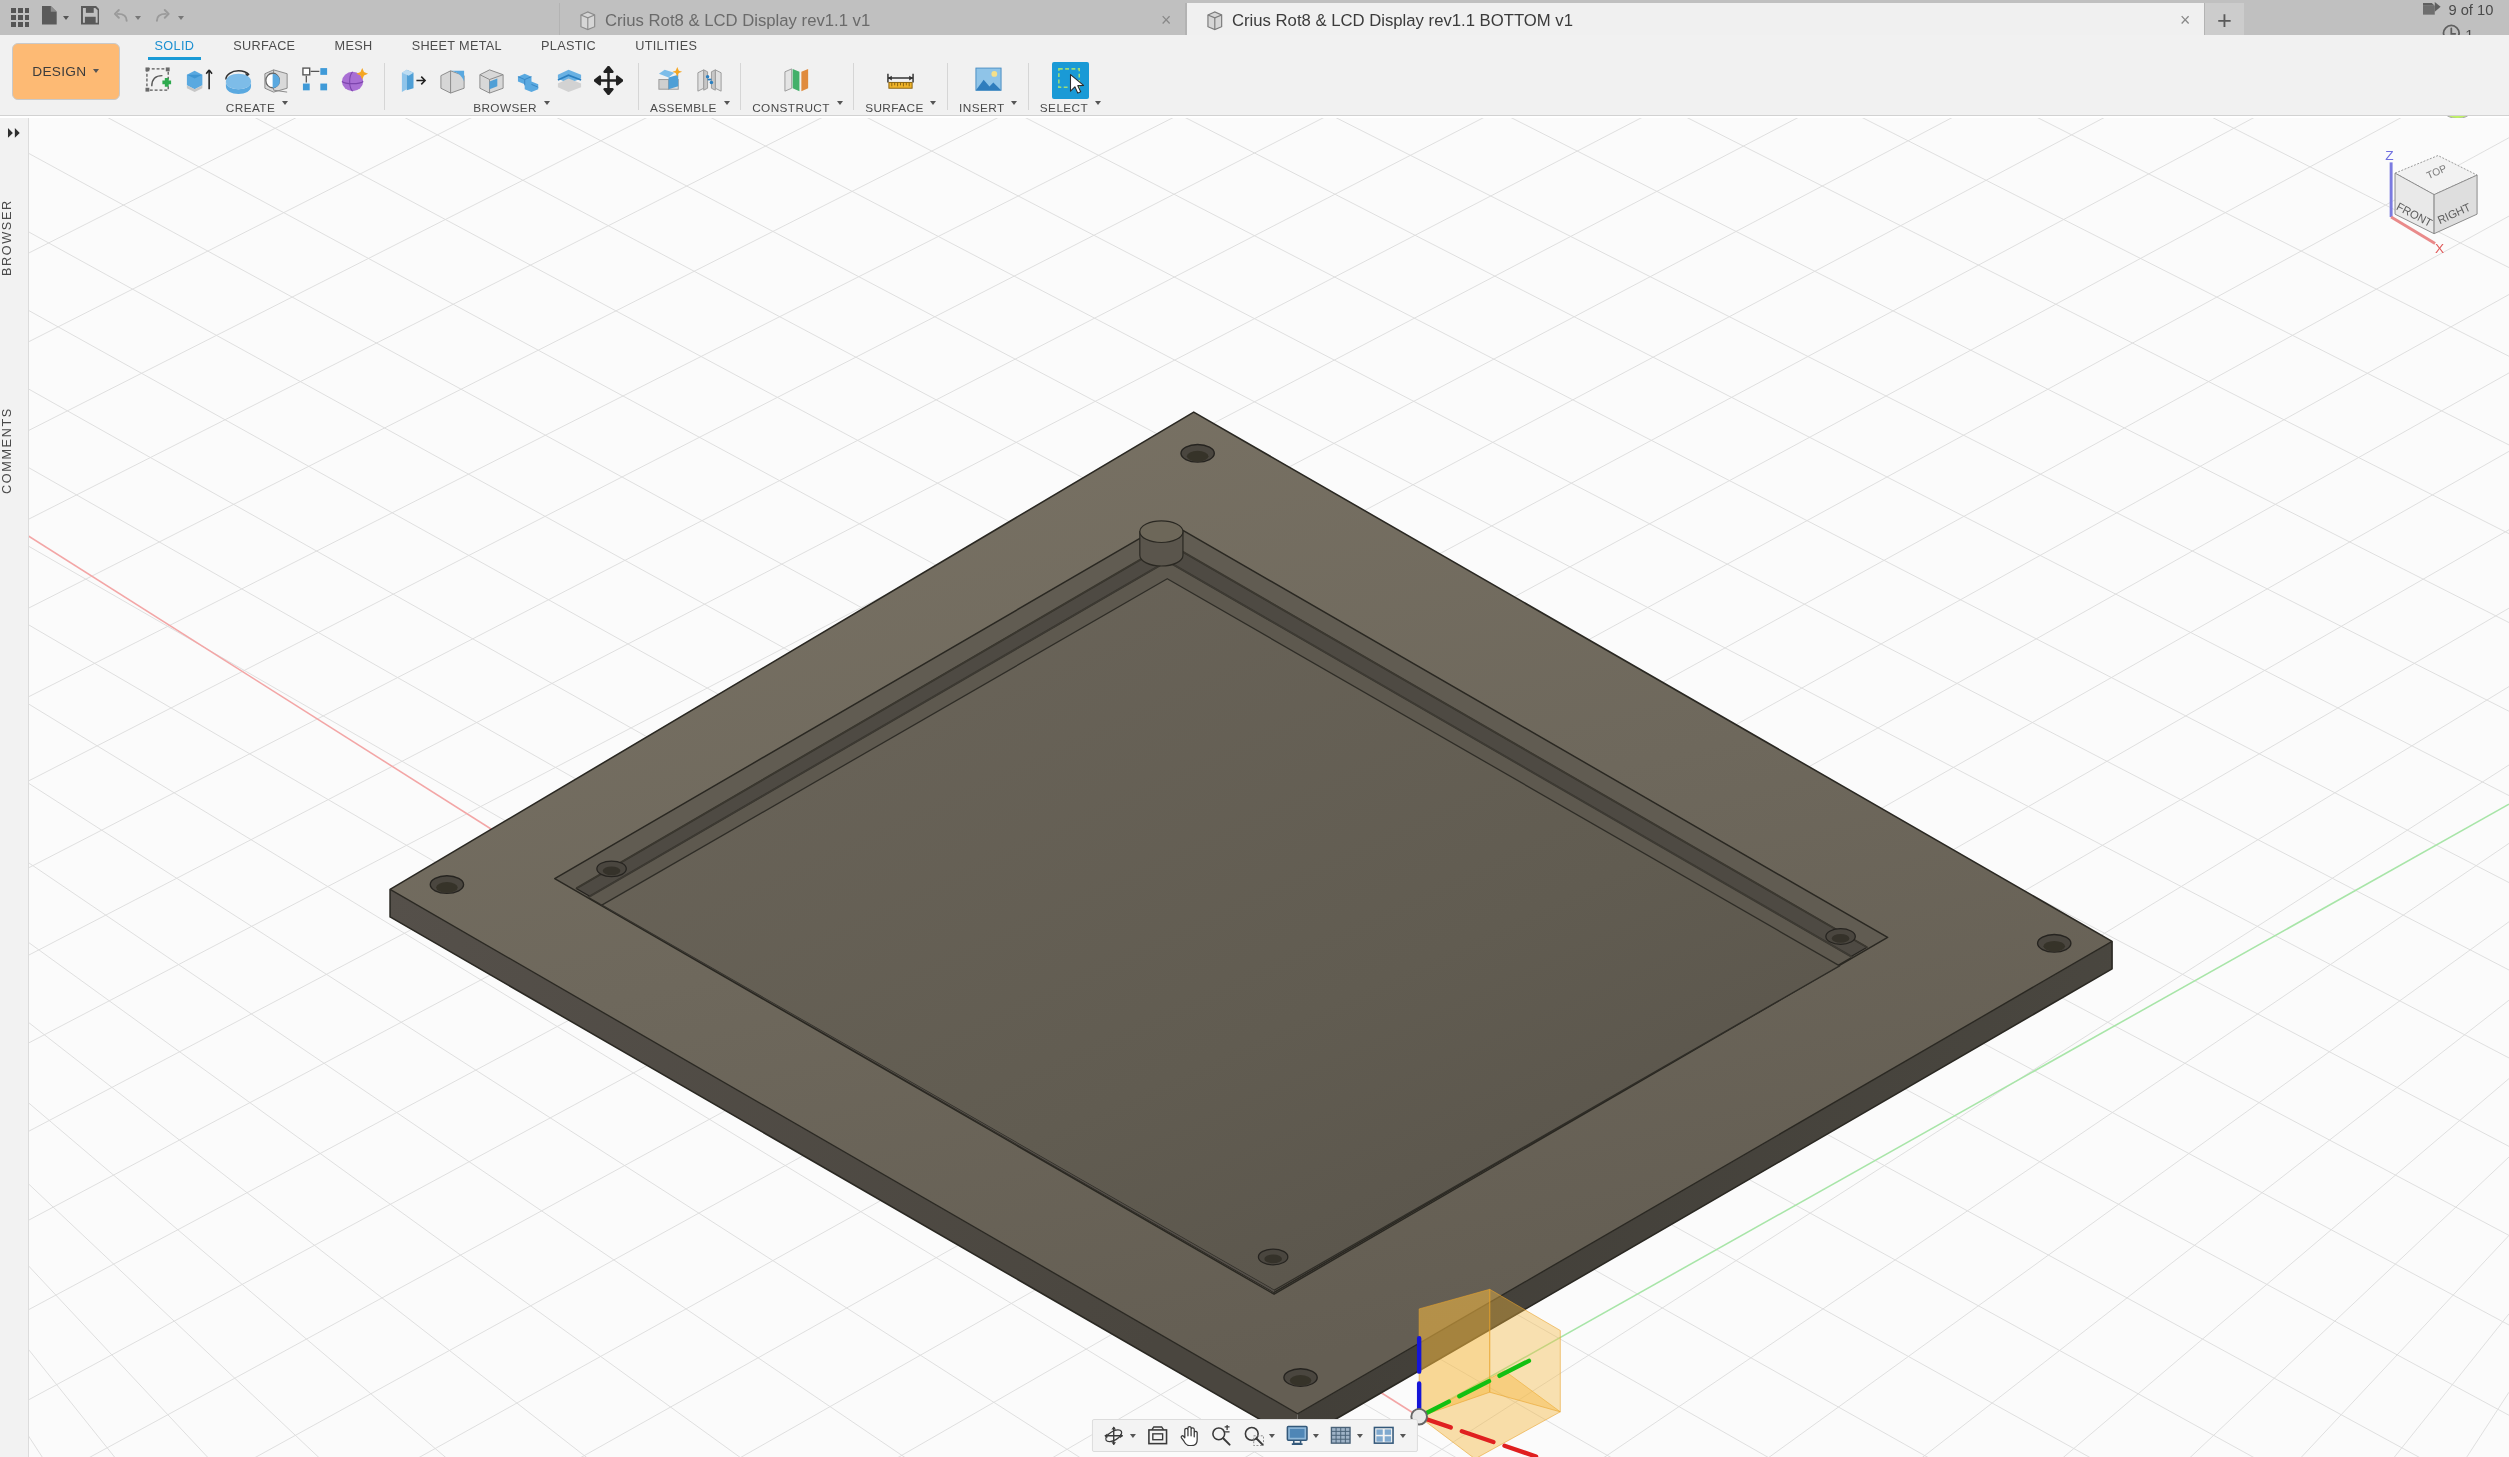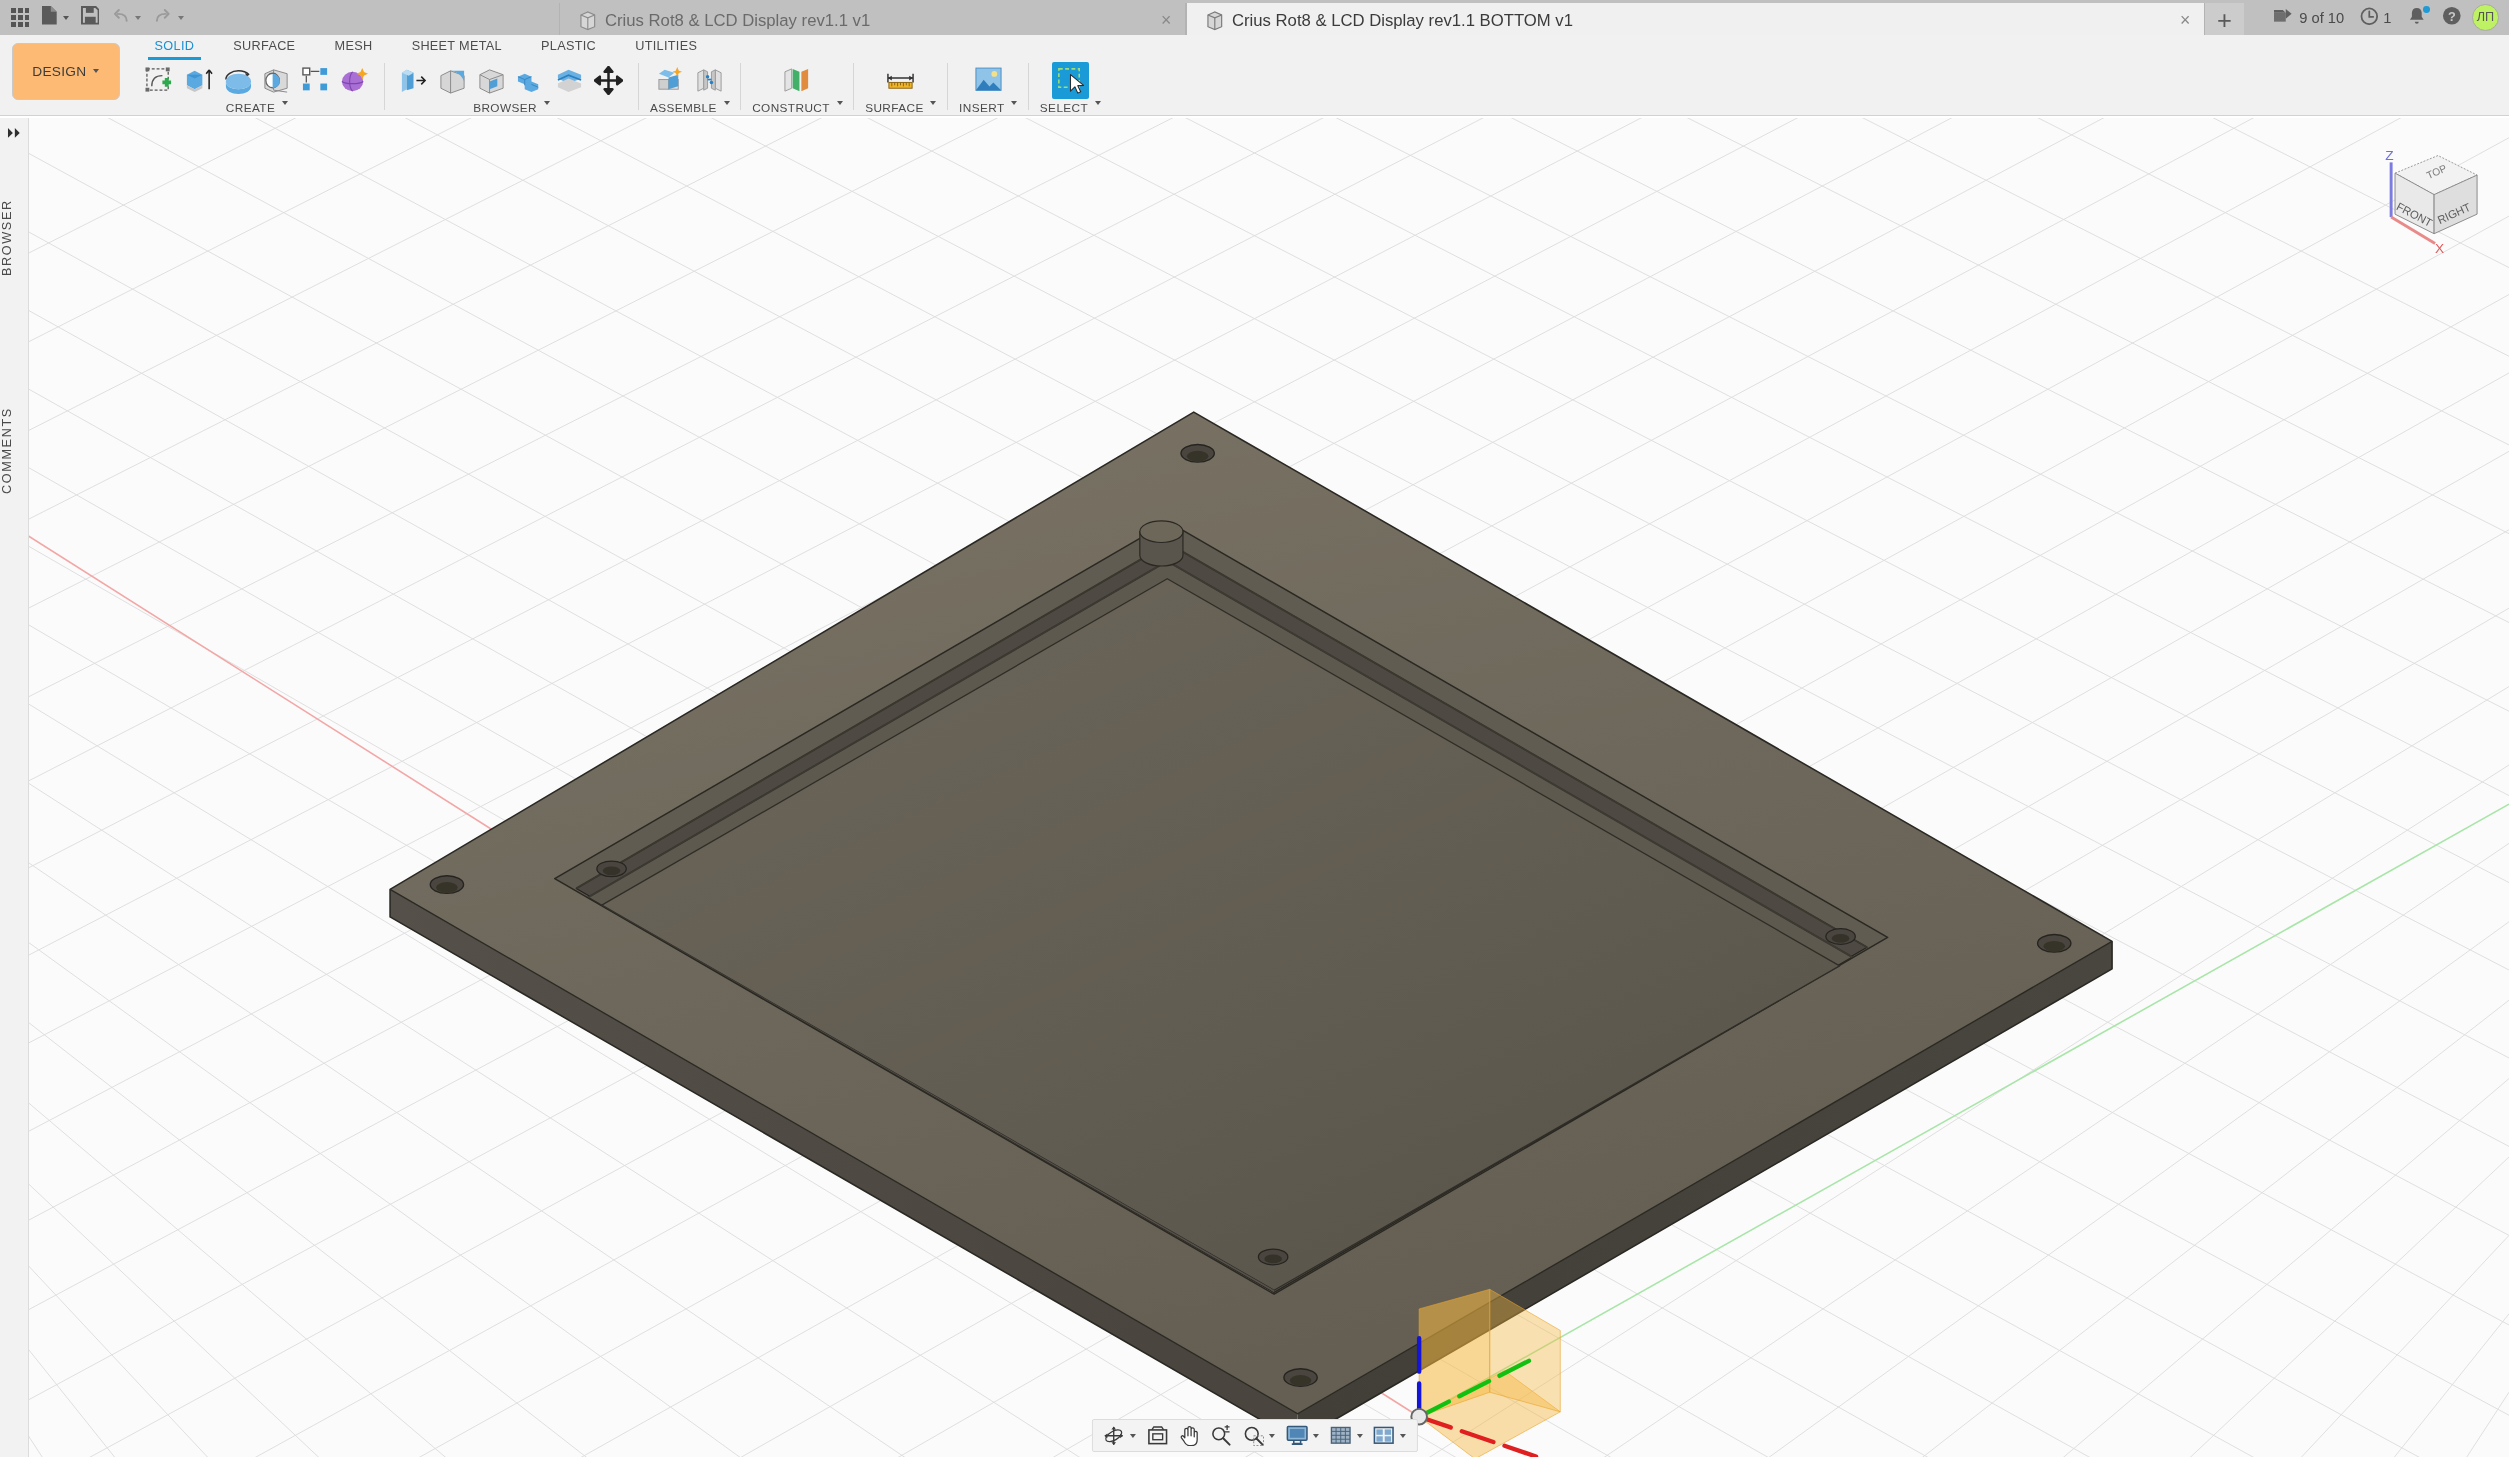--- a/index.html
+++ b/index.html
@@ -41,21 +41,21 @@
   }
   .doctab.active { background: #f0f0f0; color: #3b3b3b; }
   .doctab .tabclose { margin-left: 17.6px; font-size: 17.6px; color: #888; line-height: 1; }
   .doctab.inactive-wide { width: 627px; }
   .doctab.active-wide { width: 1019px; justify-content: flex-start; }
   .cube-glyph { width: 19.6px; height: 21.6px; flex: 0 0 19.6px; position: relative; }
   .cube-glyph svg { display:block; }
 
   .tabadd { width: 39px; height: 35px; display:flex; align-items:center; justify-content:center; font-size: 25.5px; color:#5a5a5a; cursor:pointer; background:#cccccc; }
 
-  .tb-right { position: absolute; right: 0; top: 0; height: 35px; display: flex; align-items: center; gap: 3.9px; padding-right: 9.8px; }
+  .tb-right { position: absolute; right: 0; top: 0; height: 35px; display: flex; align-items: center; gap: 3.9px; padding-right: 9.8px; flex-direction: column; }
   .tb-right .item { display:flex; align-items:center; gap:4.9px; height: 29px; padding: 0 5.9px; font-size: 14.7px; color:#4a4a4a; cursor:pointer; }
   .avatar {
     width: 27.4px; height: 27.4px; border-radius: 50%;
     background: #bef264; border: 1px solid #a9a9a9;
     display:flex; align-items:center; justify-content:center;
     font-size: 12.7px; color: #555; cursor: pointer;
   }
   .belldot { width: 6.9px; height:6.9px; border-radius:50%; background:#1e9ad6; position:absolute; right:2.9px; top:2.9px; }
 
   

